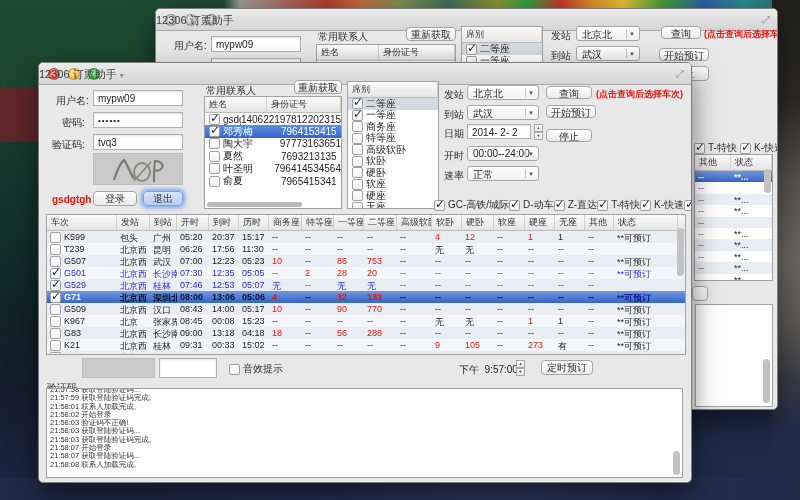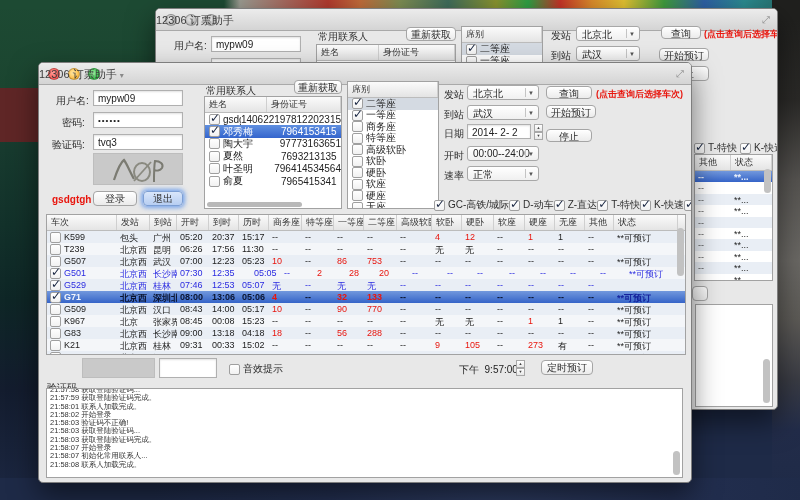--- a/index.html
+++ b/index.html
@@ -487,21 +487,21 @@
         </div>
         <div class="trow bluetxt" style="height: 12px;">
           <span class="cell first" style="width: 70px; display: inline-flex; align-items: center;">
             <span class="cb checked"></span>
             <span>G501</span>
           </span>
           <span class="cell" style="width: 33px;">北京西</span>
           <span class="cell" style="width: 27px;">长沙南</span>
           <span class="cell" style="width: 32px;">07:30</span>
           <span class="cell" style="width: 30px;">12:35</span>
-          <span class="cell" style="width: 30px; margin-left: 12px;">05:05</span>
+          <span class="cell" style="width: 30px;">05:05</span>
           <span class="cell" style="width: 33px;">--</span>
           <span class="cell red" style="width: 32px;">2</span>
           <span class="cell red" style="width: 30px;">28</span>
           <span class="cell red" style="width: 33px;">20</span>
           <span class="cell" style="width: 35px;">--</span>
           <span class="cell" style="width: 30px;">--</span>
           <span class="cell" style="width: 32px;">--</span>
           <span class="cell" style="width: 31px;">--</span>
           <span class="cell" style="width: 30px;">--</span>
           <span class="cell" style="width: 30px;">--</span>
@@ -690,18 +690,18 @@
   <div class="logbox" style="left:7px; top:325px; width:637px; height:90px;">
     <div id="log-lines" style="margin-top:-3px;">
         <div class="logline">21:57:58 获取登陆验证码...</div>
         <div class="logline">21:57:59 获取登陆验证码完成。</div>
         <div class="logline">21:58:01 联系人加载完成。</div>
         <div class="logline">21:58:02 开始登录</div>
         <div class="logline">21:58:03 验证码不正确!</div>
         <div class="logline">21:58:03 获取登陆验证码...</div>
         <div class="logline">21:58:03 获取登陆验证码完成。</div>
         <div class="logline">21:58:07 开始登录</div>
-        <div class="logline">21:58:07 初始化常用联系人...</div>
+        <div class="logline">21:58:07 获取登陆验证码...</div>
         <div class="logline">21:58:08 联系人加载完成。</div>
       </div>
     <div class="vscroll" style="top:62px; height:24px; right:2px;"></div>
   </div>
 </div>
 
 </body></html>

